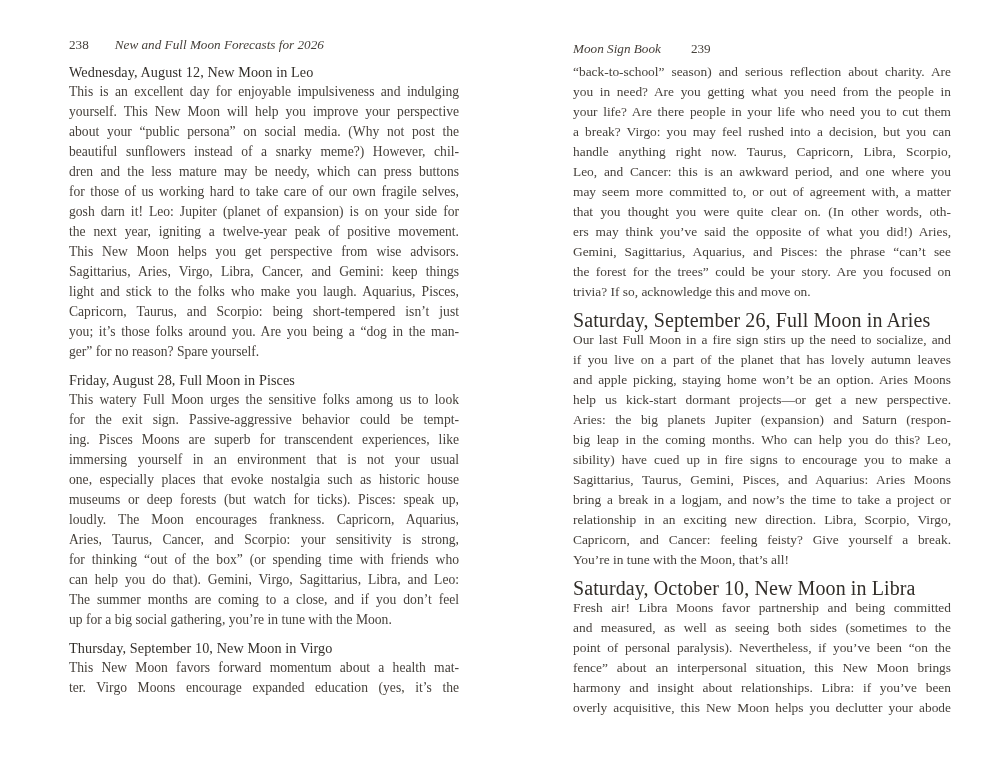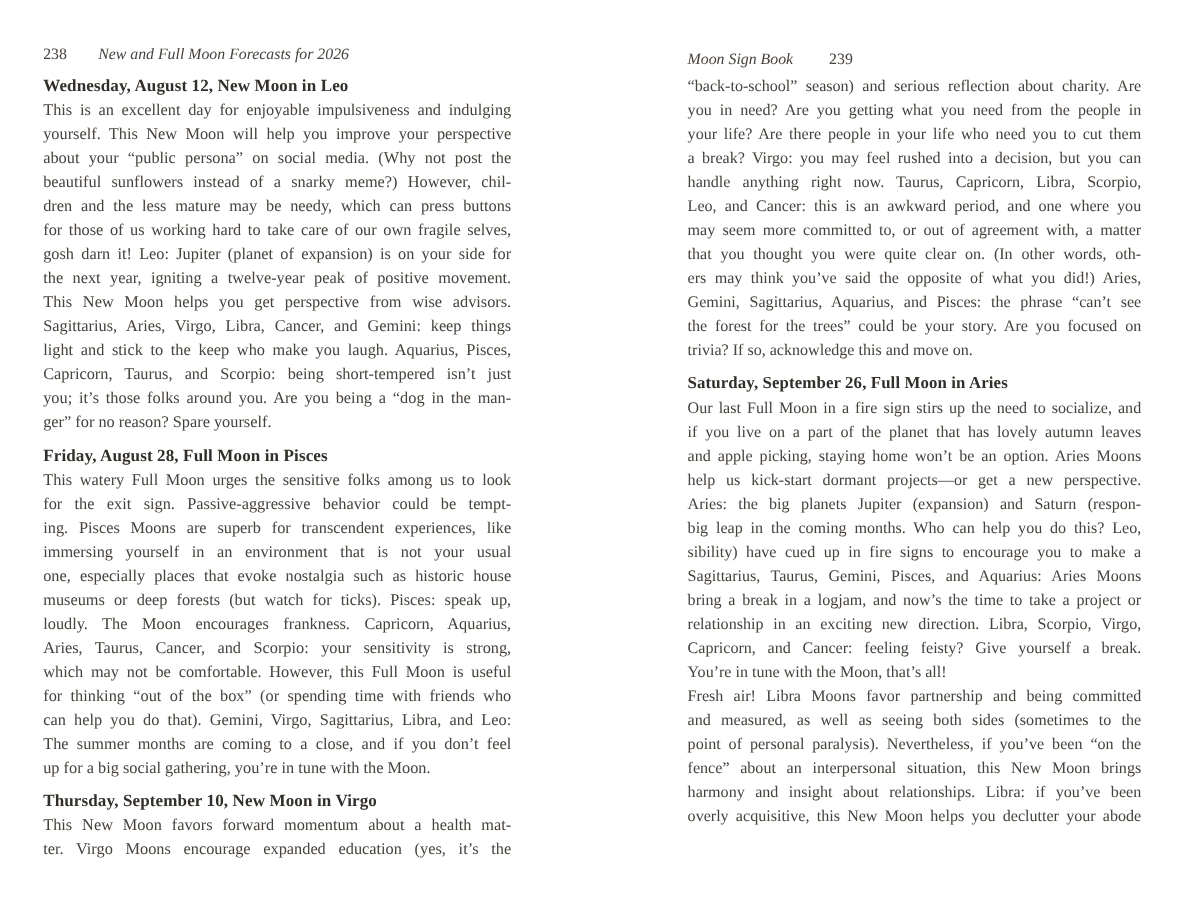--- a/index.html
+++ b/index.html
@@ -12,46 +12,46 @@
   .spread {
     position: relative;
     width: 1000px;
     height: 762px;
     background: var(--bg, #ffffff);
     overflow: hidden;
     font-family: "Liberation Serif", "DejaVu Serif", serif;
     color: var(--text, #46413b);
   }
   .page { position: absolute; }
-  .page-left  { left: 36px;  top: 38px; width: 390px; font-size: 13.6px; }
+  .page-left  { left: 69px;  top: 38px; width: 390px; font-size: 13.6px; }
   .page-right { left: 573px; top: 42px; width: 378px; font-size: 13.4px; }
 
   .running-head {
     display: flex;
     align-items: baseline;
     font-size: 13.2px;
     line-height: 14px;
   }
   .rh-title { font-style: italic; }
   .rh-left .pagenum { margin-right: 26px; }
   .rh-right { gap: 30px; }
 
   .blocks { margin-top: 10px; }
   .page-right .blocks { margin-top: 6px; }
   .blocks > :first-child { margin-top: 0; }
 
   .heading {
-    font-weight: bold;
+    font-weight: normal;
     color: var(--heading, #322e29);
     line-height: 20px;
     margin: 8px 0 0 0;
     letter-spacing: 0.1px;
   }
   .page-left  .heading { font-size: 14.2px; }
-  .page-right .heading { font-size: 14px; }
+  .page-right .heading { font-size: 20px; }
 
   .paragraph { margin: 0; }
   .line {
     line-height: 20px;
     text-align: justify;
     text-align-last: justify;
   }
   .line-last { text-align-last: left; }
 </style>
 </head>
@@ -70,36 +70,35 @@
           <div class="line">This is an excellent day for enjoyable impulsiveness and indulging</div>
           <div class="line">yourself. This New Moon will help you improve your perspective</div>
           <div class="line">about your “public persona” on social media. (Why not post the</div>
           <div class="line">beautiful sunflowers instead of a snarky meme?) However, chil-</div>
           <div class="line">dren and the less mature may be needy, which can press buttons</div>
           <div class="line">for those of us working hard to take care of our own fragile selves,</div>
           <div class="line">gosh darn it! Leo: Jupiter (planet of expansion) is on your side for</div>
           <div class="line">the next year, igniting a twelve-year peak of positive movement.</div>
           <div class="line">This New Moon helps you get perspective from wise advisors.</div>
           <div class="line">Sagittarius, Aries, Virgo, Libra, Cancer, and Gemini: keep things</div>
-          <div class="line">light and stick to the keep who make you laugh. Aquarius, Pisces,</div>
+          <div class="line">light and stick to the folks who make you laugh. Aquarius, Pisces,</div>
           <div class="line">Capricorn, Taurus, and Scorpio: being short-tempered isn’t just</div>
           <div class="line">you; it’s those folks around you. Are you being a “dog in the man-</div>
           <div class="line line-last">ger” for no reason? Spare yourself.</div>
         </div>
         <div class="heading">Friday, August 28, Full Moon in Pisces</div>
         <div class="paragraph">
           <div class="line">This watery Full Moon urges the sensitive folks among us to look</div>
           <div class="line">for the exit sign. Passive-aggressive behavior could be tempt-</div>
           <div class="line">ing. Pisces Moons are superb for transcendent experiences, like</div>
           <div class="line">immersing yourself in an environment that is not your usual</div>
           <div class="line">one, especially places that evoke nostalgia such as historic house</div>
           <div class="line">museums or deep forests (but watch for ticks). Pisces: speak up,</div>
           <div class="line">loudly. The Moon encourages frankness. Capricorn, Aquarius,</div>
           <div class="line">Aries, Taurus, Cancer, and Scorpio: your sensitivity is strong,</div>
-          <div class="line">which may not be comfortable. However, this Full Moon is useful</div>
           <div class="line">for thinking “out of the box” (or spending time with friends who</div>
           <div class="line">can help you do that). Gemini, Virgo, Sagittarius, Libra, and Leo:</div>
           <div class="line">The summer months are coming to a close, and if you don’t feel</div>
           <div class="line line-last">up for a big social gathering, you’re in tune with the Moon.</div>
         </div>
         <div class="heading">Thursday, September 10, New Moon in Virgo</div>
         <div class="paragraph">
           <div class="line">This New Moon favors forward momentum about a health mat-</div>
           <div class="line">ter. Virgo Moons encourage expanded education (yes, it’s the</div>
         </div>
@@ -134,20 +133,21 @@
           <div class="line">help us kick-start dormant projects—or get a new perspective.</div>
           <div class="line">Aries: the big planets Jupiter (expansion) and Saturn (respon-</div>
           <div class="line">big leap in the coming months. Who can help you do this? Leo,</div>
           <div class="line">sibility) have cued up in fire signs to encourage you to make a</div>
           <div class="line">Sagittarius, Taurus, Gemini, Pisces, and Aquarius: Aries Moons</div>
           <div class="line">bring a break in a logjam, and now’s the time to take a project or</div>
           <div class="line">relationship in an exciting new direction. Libra, Scorpio, Virgo,</div>
           <div class="line">Capricorn, and Cancer: feeling feisty? Give yourself a break.</div>
           <div class="line line-last">You’re in tune with the Moon, that’s all!</div>
         </div>
+        <div class="heading">Saturday, October 10, New Moon in Libra</div>
         <div class="paragraph">
           <div class="line">Fresh air! Libra Moons favor partnership and being committed</div>
           <div class="line">and measured, as well as seeing both sides (sometimes to the</div>
           <div class="line">point of personal paralysis). Nevertheless, if you’ve been “on the</div>
           <div class="line">fence” about an interpersonal situation, this New Moon brings</div>
           <div class="line">harmony and insight about relationships. Libra: if you’ve been</div>
           <div class="line">overly acquisitive, this New Moon helps you declutter your abode</div>
         </div>
       </div>
   </div>

